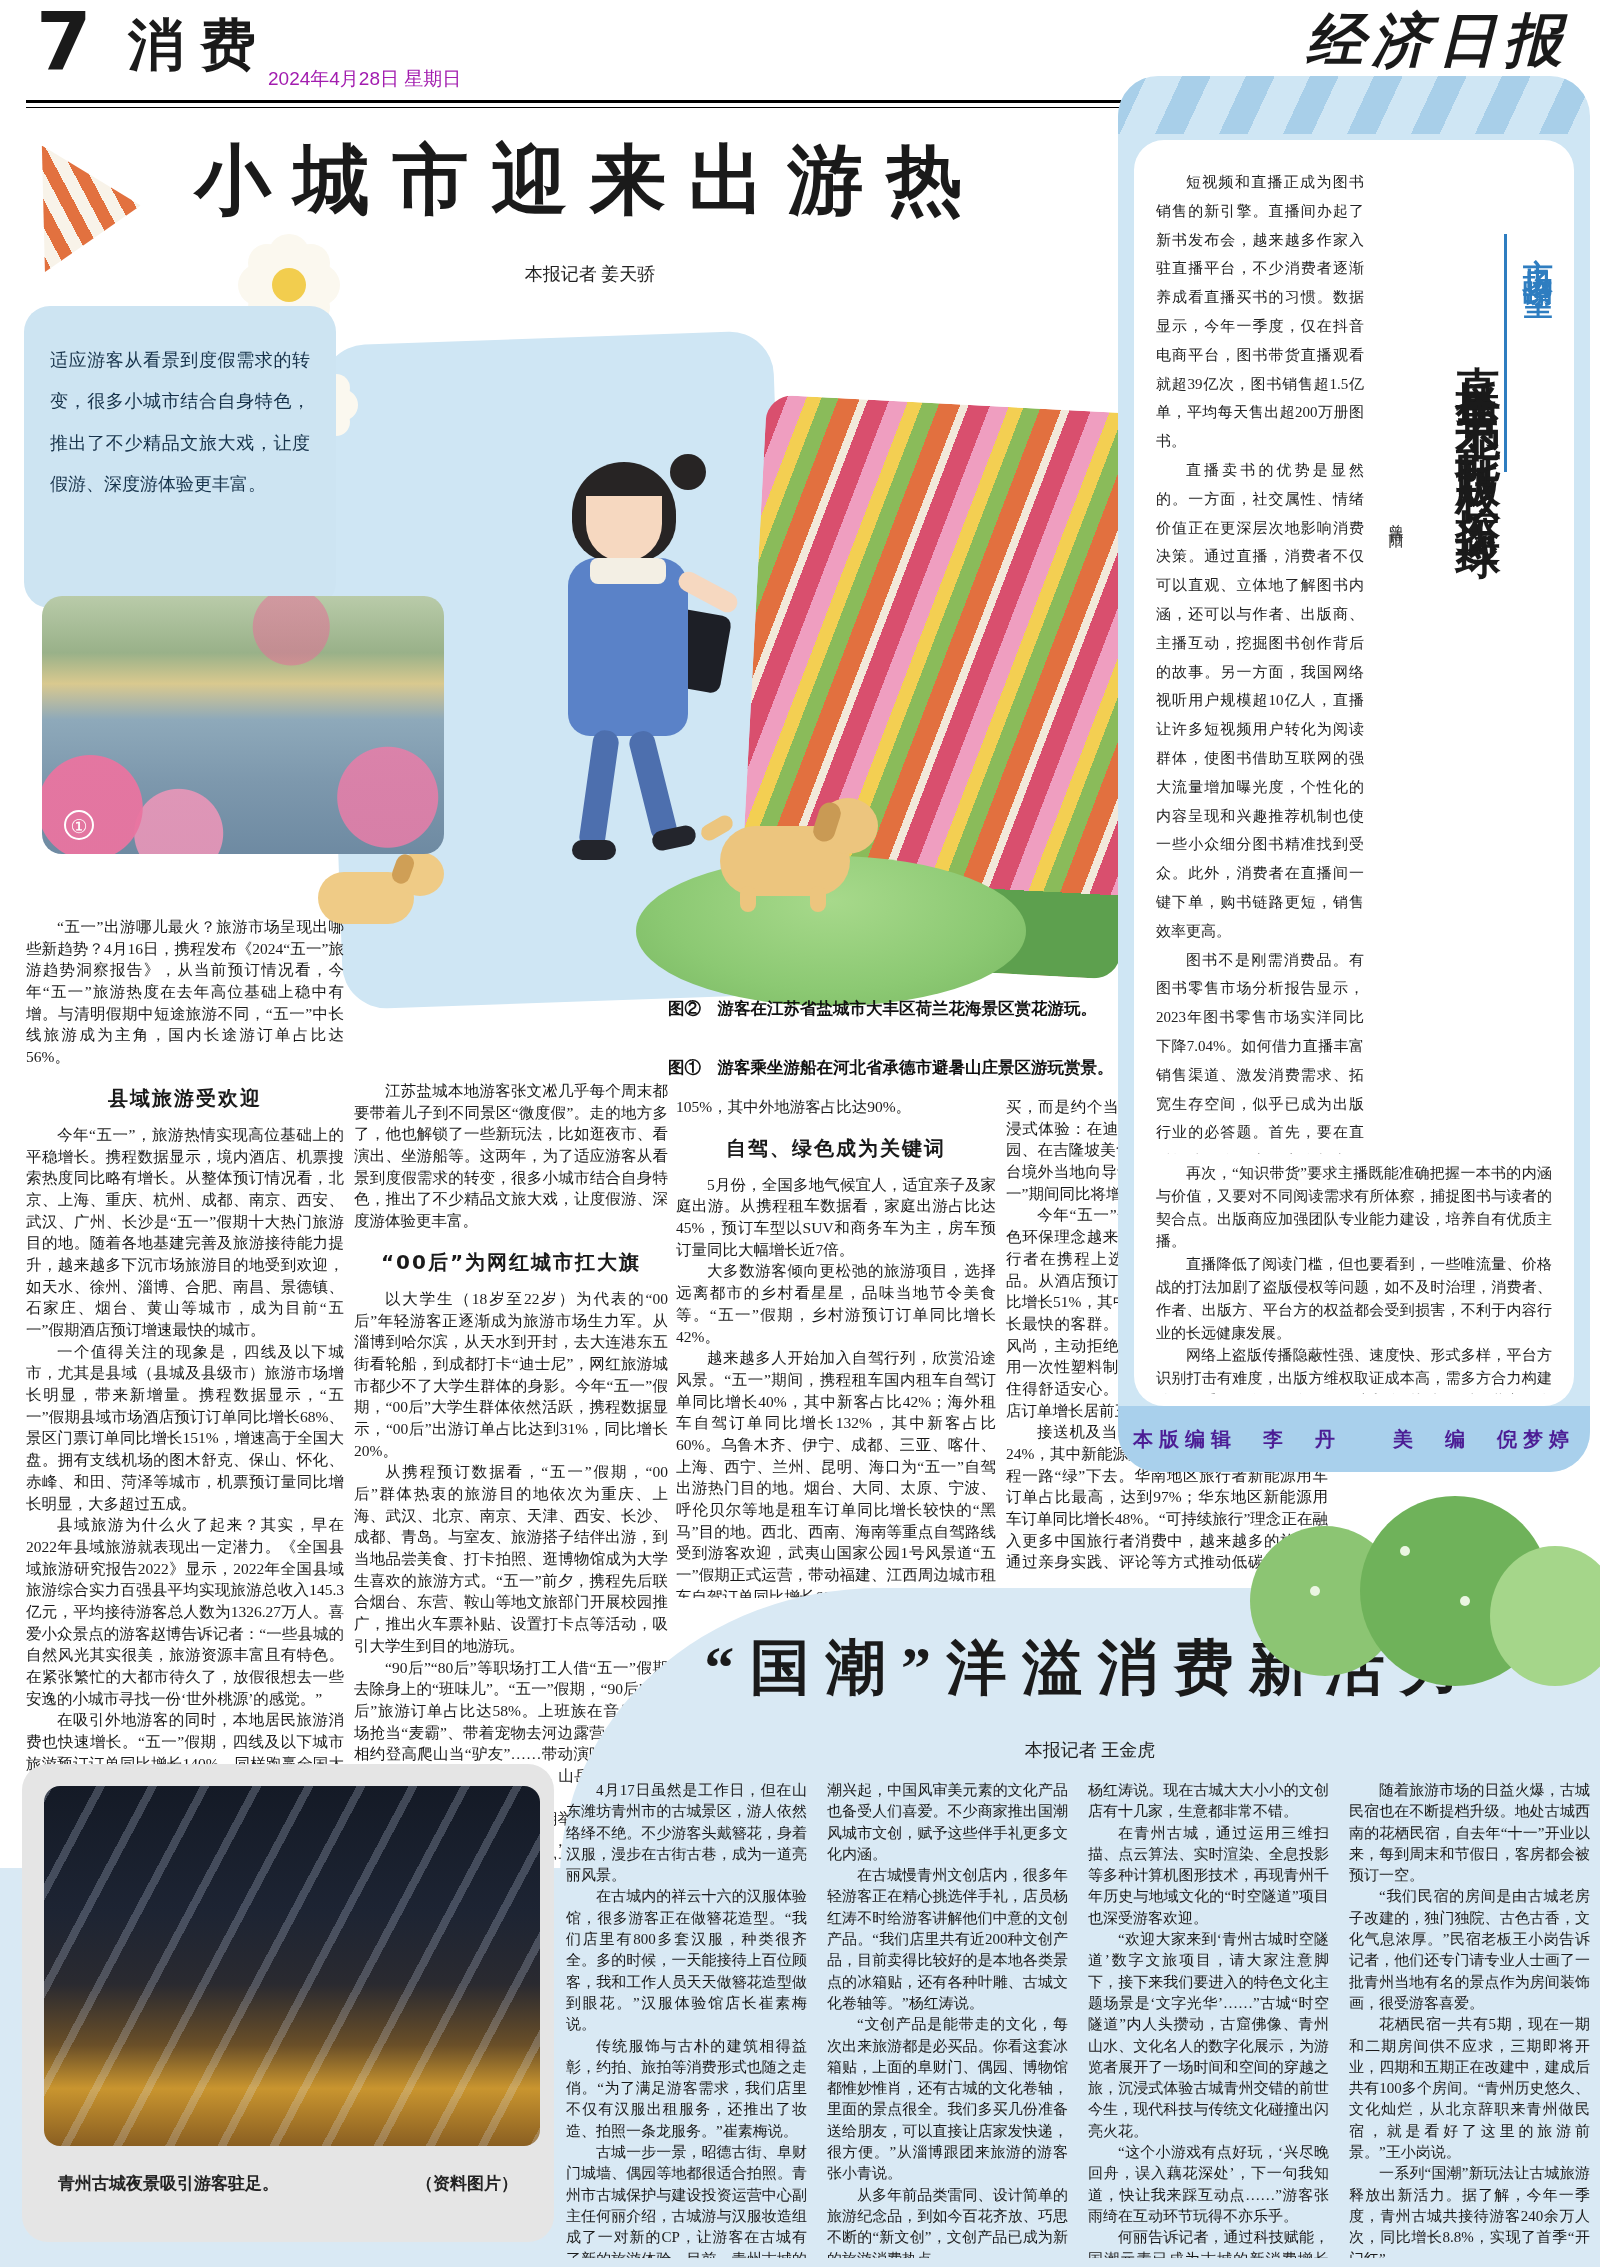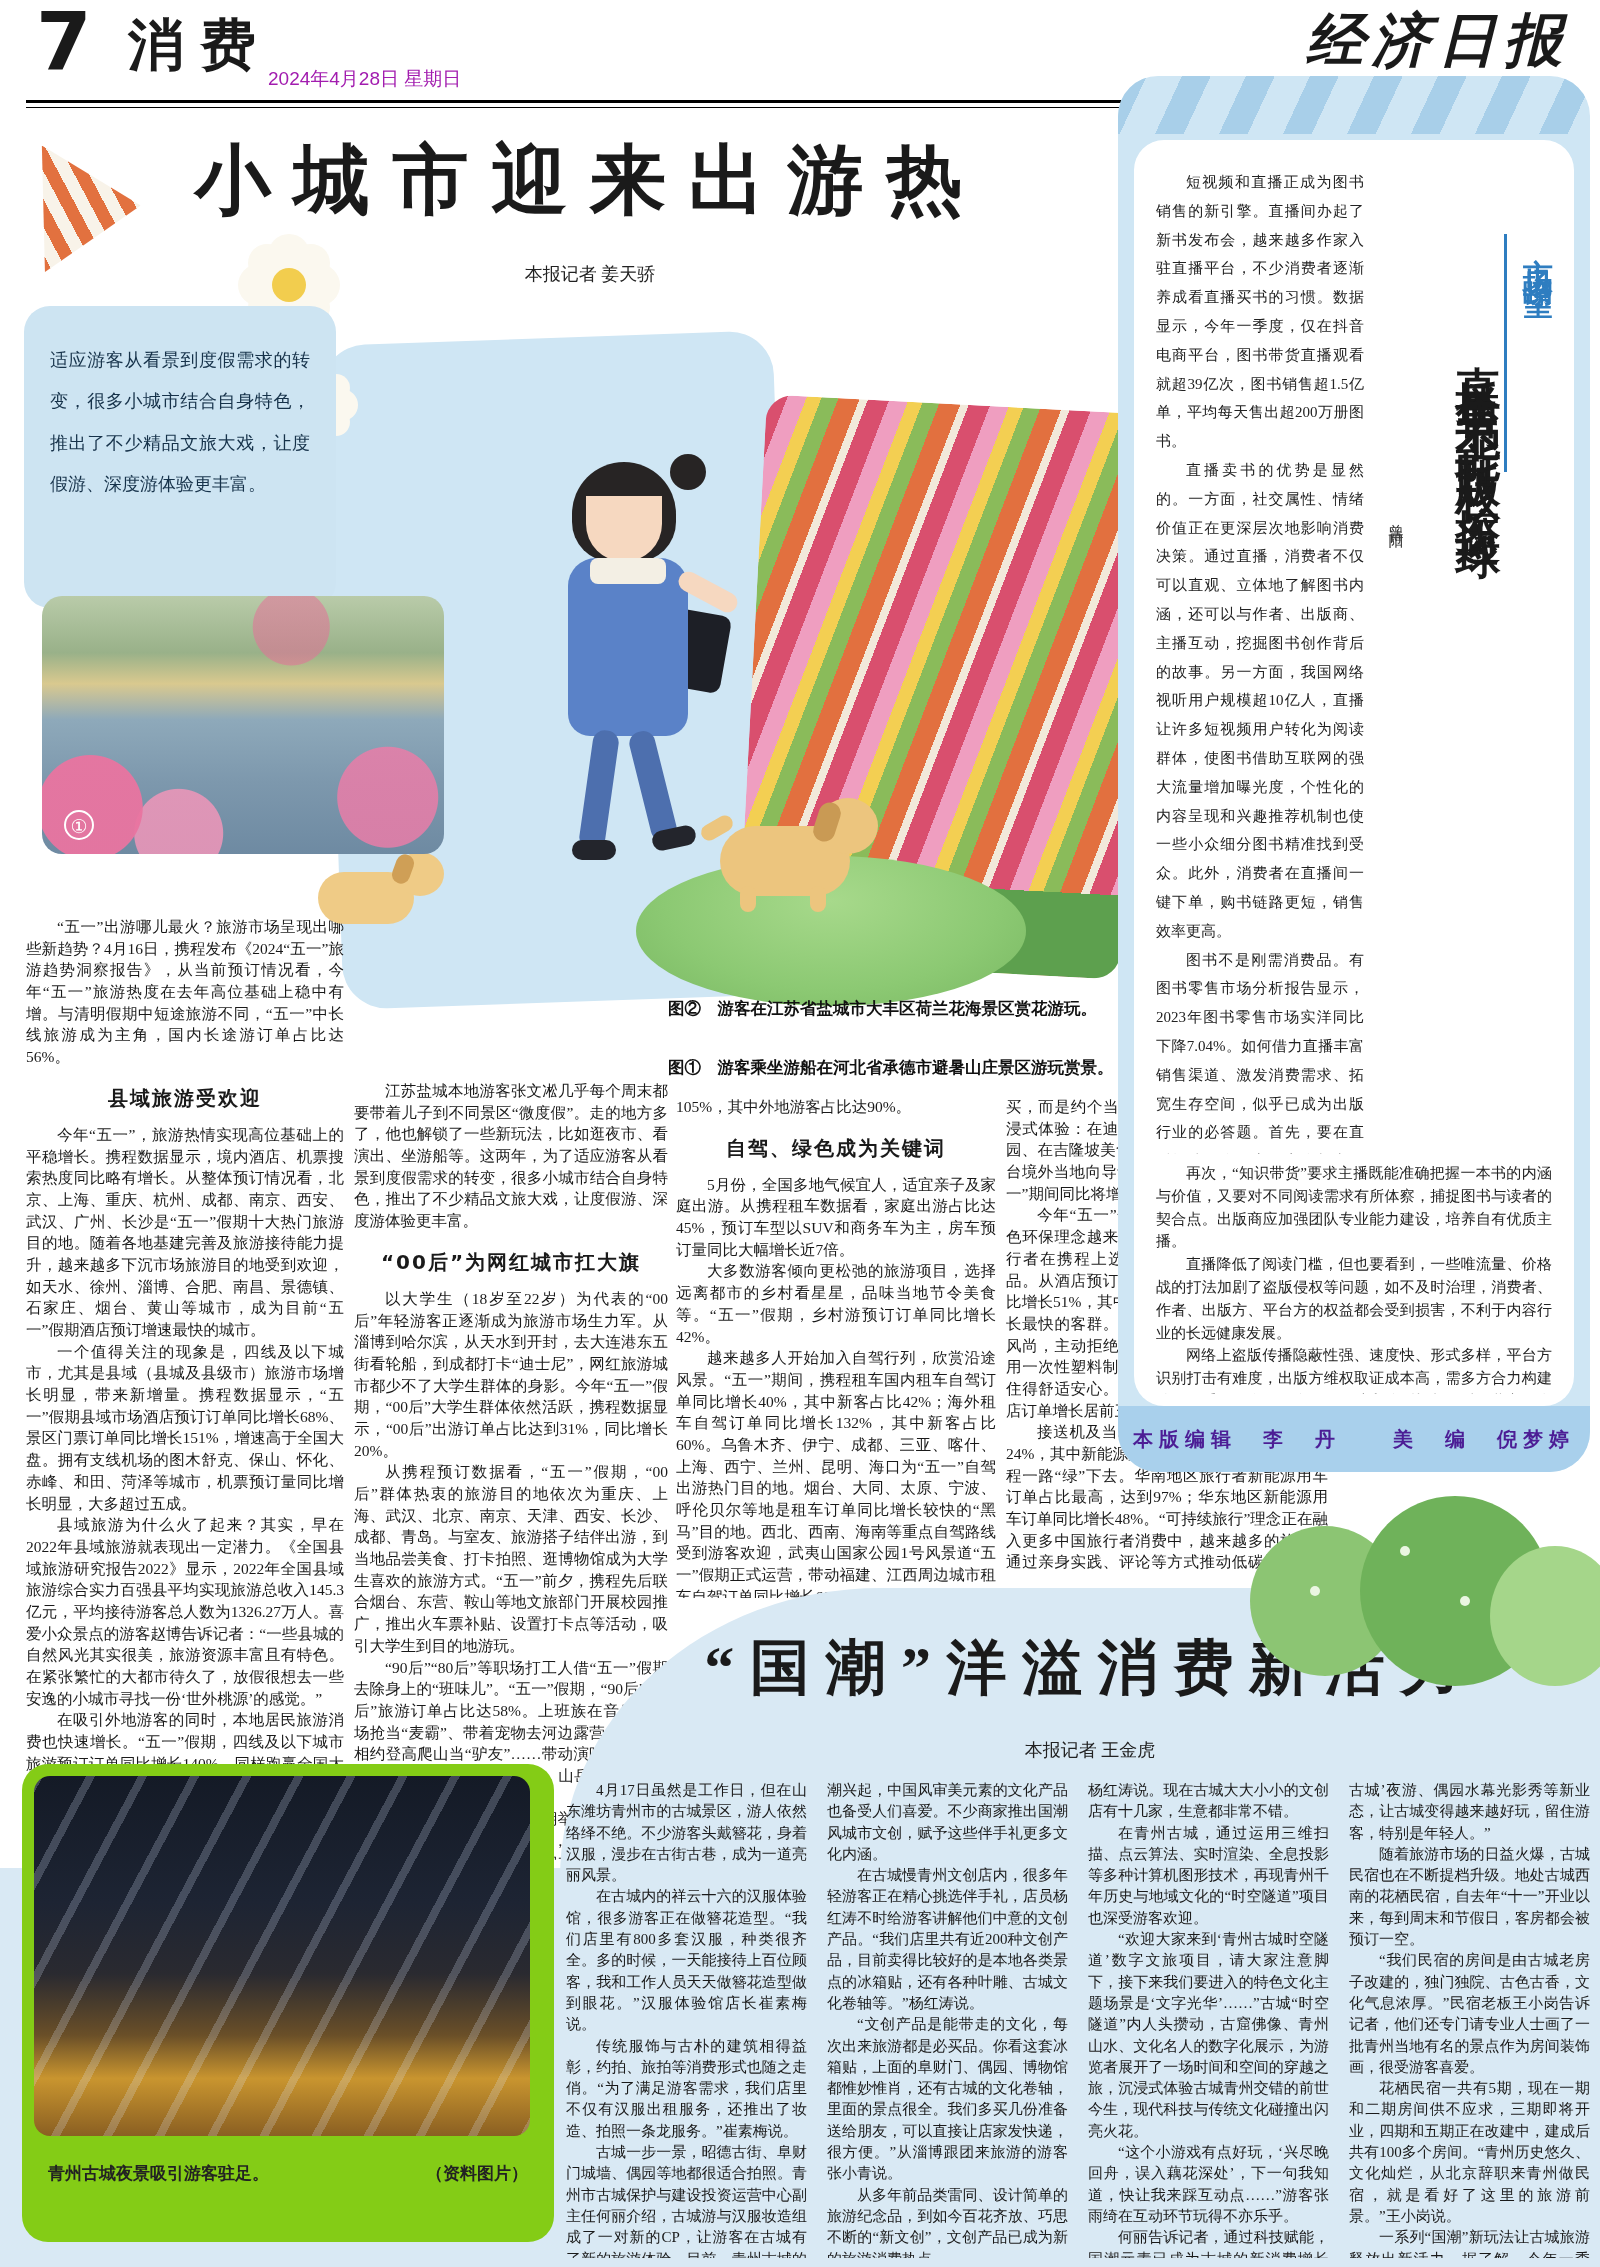--- a/index.html
+++ b/index.html
@@ -121,22 +121,22 @@
   .greens .dot{position:absolute;width:10px;height:10px;border-radius:50%;background:#eaf6e2;}
 
   
   .wave-a{position:absolute;left:0;top:1868px;width:1600px;height:399px;background:#d9e9f4;z-index:1;}
   .wave-b{position:absolute;left:560px;top:1588px;width:1040px;height:300px;background:#d9e9f4;
       border-top-left-radius:320px 290px;z-index:1;}
   .bottom-headline{position:absolute;left:600px;top:1628px;width:980px;z-index:2;text-align:center;
       font-weight:900;font-size:60px;letter-spacing:0.26em;white-space:nowrap;}
   .bottom-byline{position:absolute;left:600px;top:1738px;width:980px;z-index:2;text-align:center;font-size:18px;color:#222;}
 
-  .night-frame{position:absolute;left:22px;top:1764px;width:532px;height:478px;background:#84cc16;border-radius:26px;
-      z-index:3;padding:12px;}
+  .night-frame{position:absolute;left:22px;top:1764px;width:532px;height:478px;background:#e5e5e5;border-radius:26px;
+      z-index:3;padding:22px;}
   .night-photo{width:496px;height:360px;border-radius:16px;overflow:hidden;
       background:repeating-linear-gradient(118deg,rgba(220,232,255,0.22) 0 8px,rgba(0,0,0,0) 8px 46px),
                  linear-gradient(180deg,#141a26 0%,#1d2433 35%,#2a2a30 55%,#6a4f28 72%,#c9952f 84%,#8a5f22 100%);}
   .night-cap{display:flex;justify-content:space-between;margin-top:26px;font-weight:600;font-size:17px;color:#222;padding:0 14px;}
 
   .bottom-cols{position:absolute;left:566px;top:1780px;width:1024px;height:478px;z-index:3;display:flex;gap:20px;}
   .bottom-cols .bcol{flex:1;overflow:hidden;font-size:15px;line-height:1.42;text-align:justify;}
   .bottom-cols p{margin:0;text-indent:2em;}
   .bottom-cols p.cont{text-indent:0;}
 </style>
@@ -300,21 +300,20 @@
 
     </div>
     <div class="bcol" data-interactable="false">
       <p class="cont" data-interactable="false">杨红涛说。现在古城大大小小的文创店有十几家，生意都非常不错。</p>
       <p data-interactable="false">在青州古城，通过运用三维扫描、点云算法、实时渲染、全息投影等多种计算机图形技术，再现青州千年历史与地域文化的“时空隧道”项目也深受游客欢迎。</p>
       <p data-interactable="false">“欢迎大家来到‘青州古城时空隧道’数字文旅项目，请大家注意脚下，接下来我们要进入的特色文化主题场景是‘文字光华’……”古城“时空隧道”内人头攒动，古窟佛像、青州山水、文化名人的数字化展示，为游览者展开了一场时间和空间的穿越之旅，沉浸式体验古城青州交错的前世今生，现代科技与传统文化碰撞出闪亮火花。</p>
       <p data-interactable="false">“这个小游戏有点好玩，‘兴尽晚回舟，误入藕花深处’，下一句我知道，快让我来踩互动点……”游客张雨绮在互动环节玩得不亦乐乎。</p>
       <p data-interactable="false">何丽告诉记者，通过科技赋能，国潮元素已成为古城的新消费增长点。“我们还通过色彩、图像与声乐相结合的灯光秀等形式，打造了‘梦幻</p>
     </div>
     <div class="bcol" data-interactable="false">
-      <p class="cont" data-interactable="false">古城’夜游、偶园水幕光影秀等新业态，让古城变得越来越好玩，留住游客，特别是年轻人。”</p>
       <p data-interactable="false">随着旅游市场的日益火爆，古城民宿也在不断提档升级。地处古城西南的花栖民宿，自去年“十一”开业以来，每到周末和节假日，客房都会被预订一空。</p>
       <p data-interactable="false">“我们民宿的房间是由古城老房子改建的，独门独院、古色古香，文化气息浓厚。”民宿老板王小岗告诉记者，他们还专门请专业人士画了一批青州当地有名的景点作为房间装饰画，很受游客喜爱。</p>
       <p data-interactable="false">花栖民宿一共有5期，现在一期和二期房间供不应求，三期即将开业，四期和五期正在改建中，建成后共有100多个房间。“青州历史悠久、文化灿烂，从北京辞职来青州做民宿，就是看好了这里的旅游前景。”王小岗说。</p>
       <p data-interactable="false">一系列“国潮”新玩法让古城旅游释放出新活力。据了解，今年一季度，青州古城共接待游客240余万人次，同比增长8.8%，实现了首季“开门红”。</p>
     </div>
   </div>
 
 </div>
 
 </body></html>

